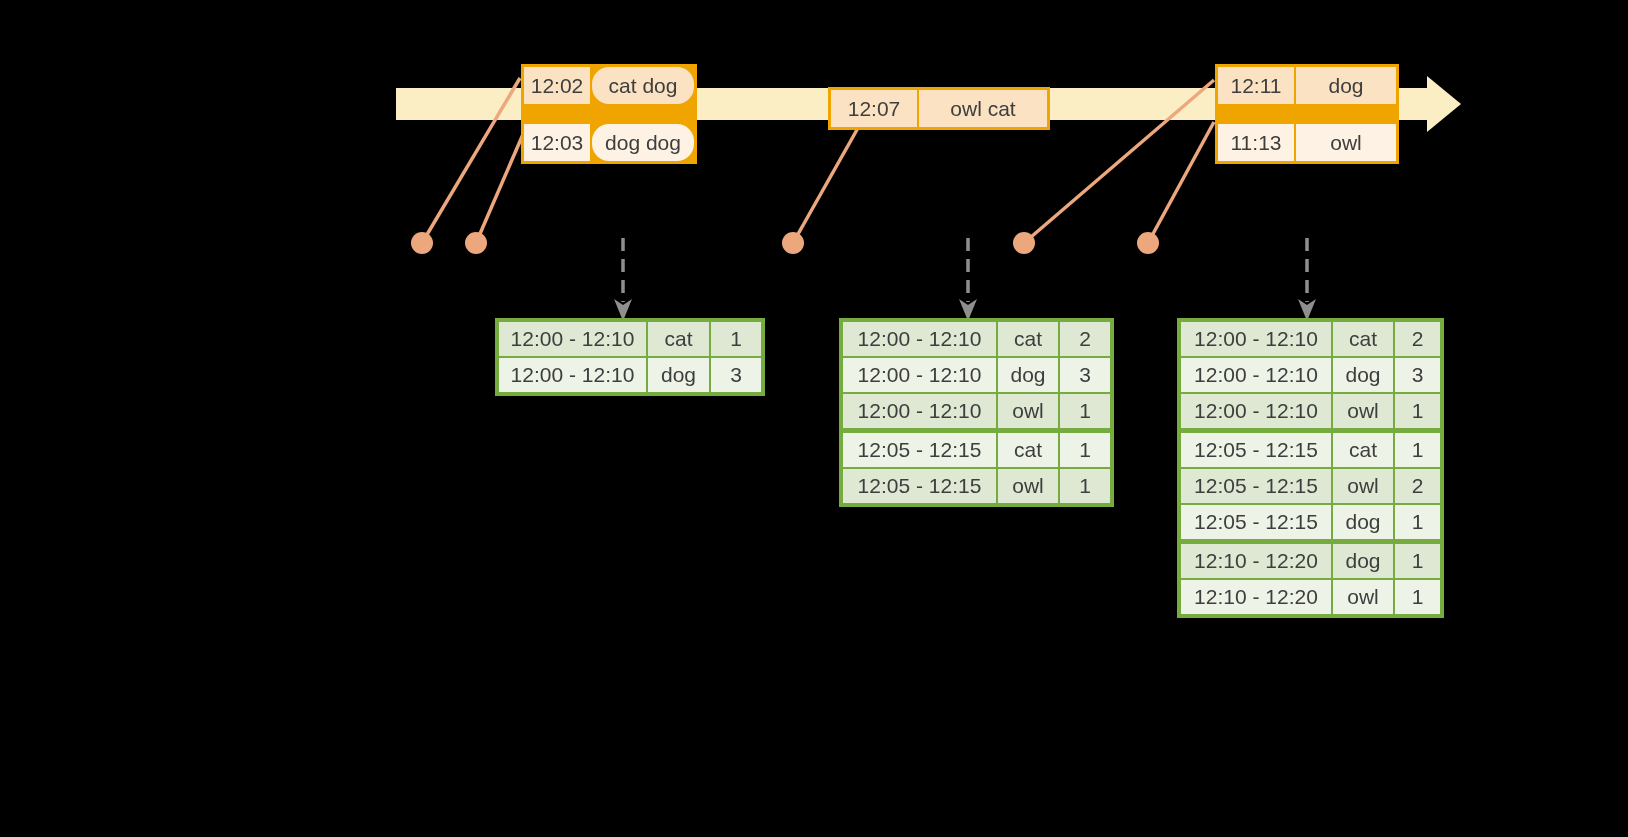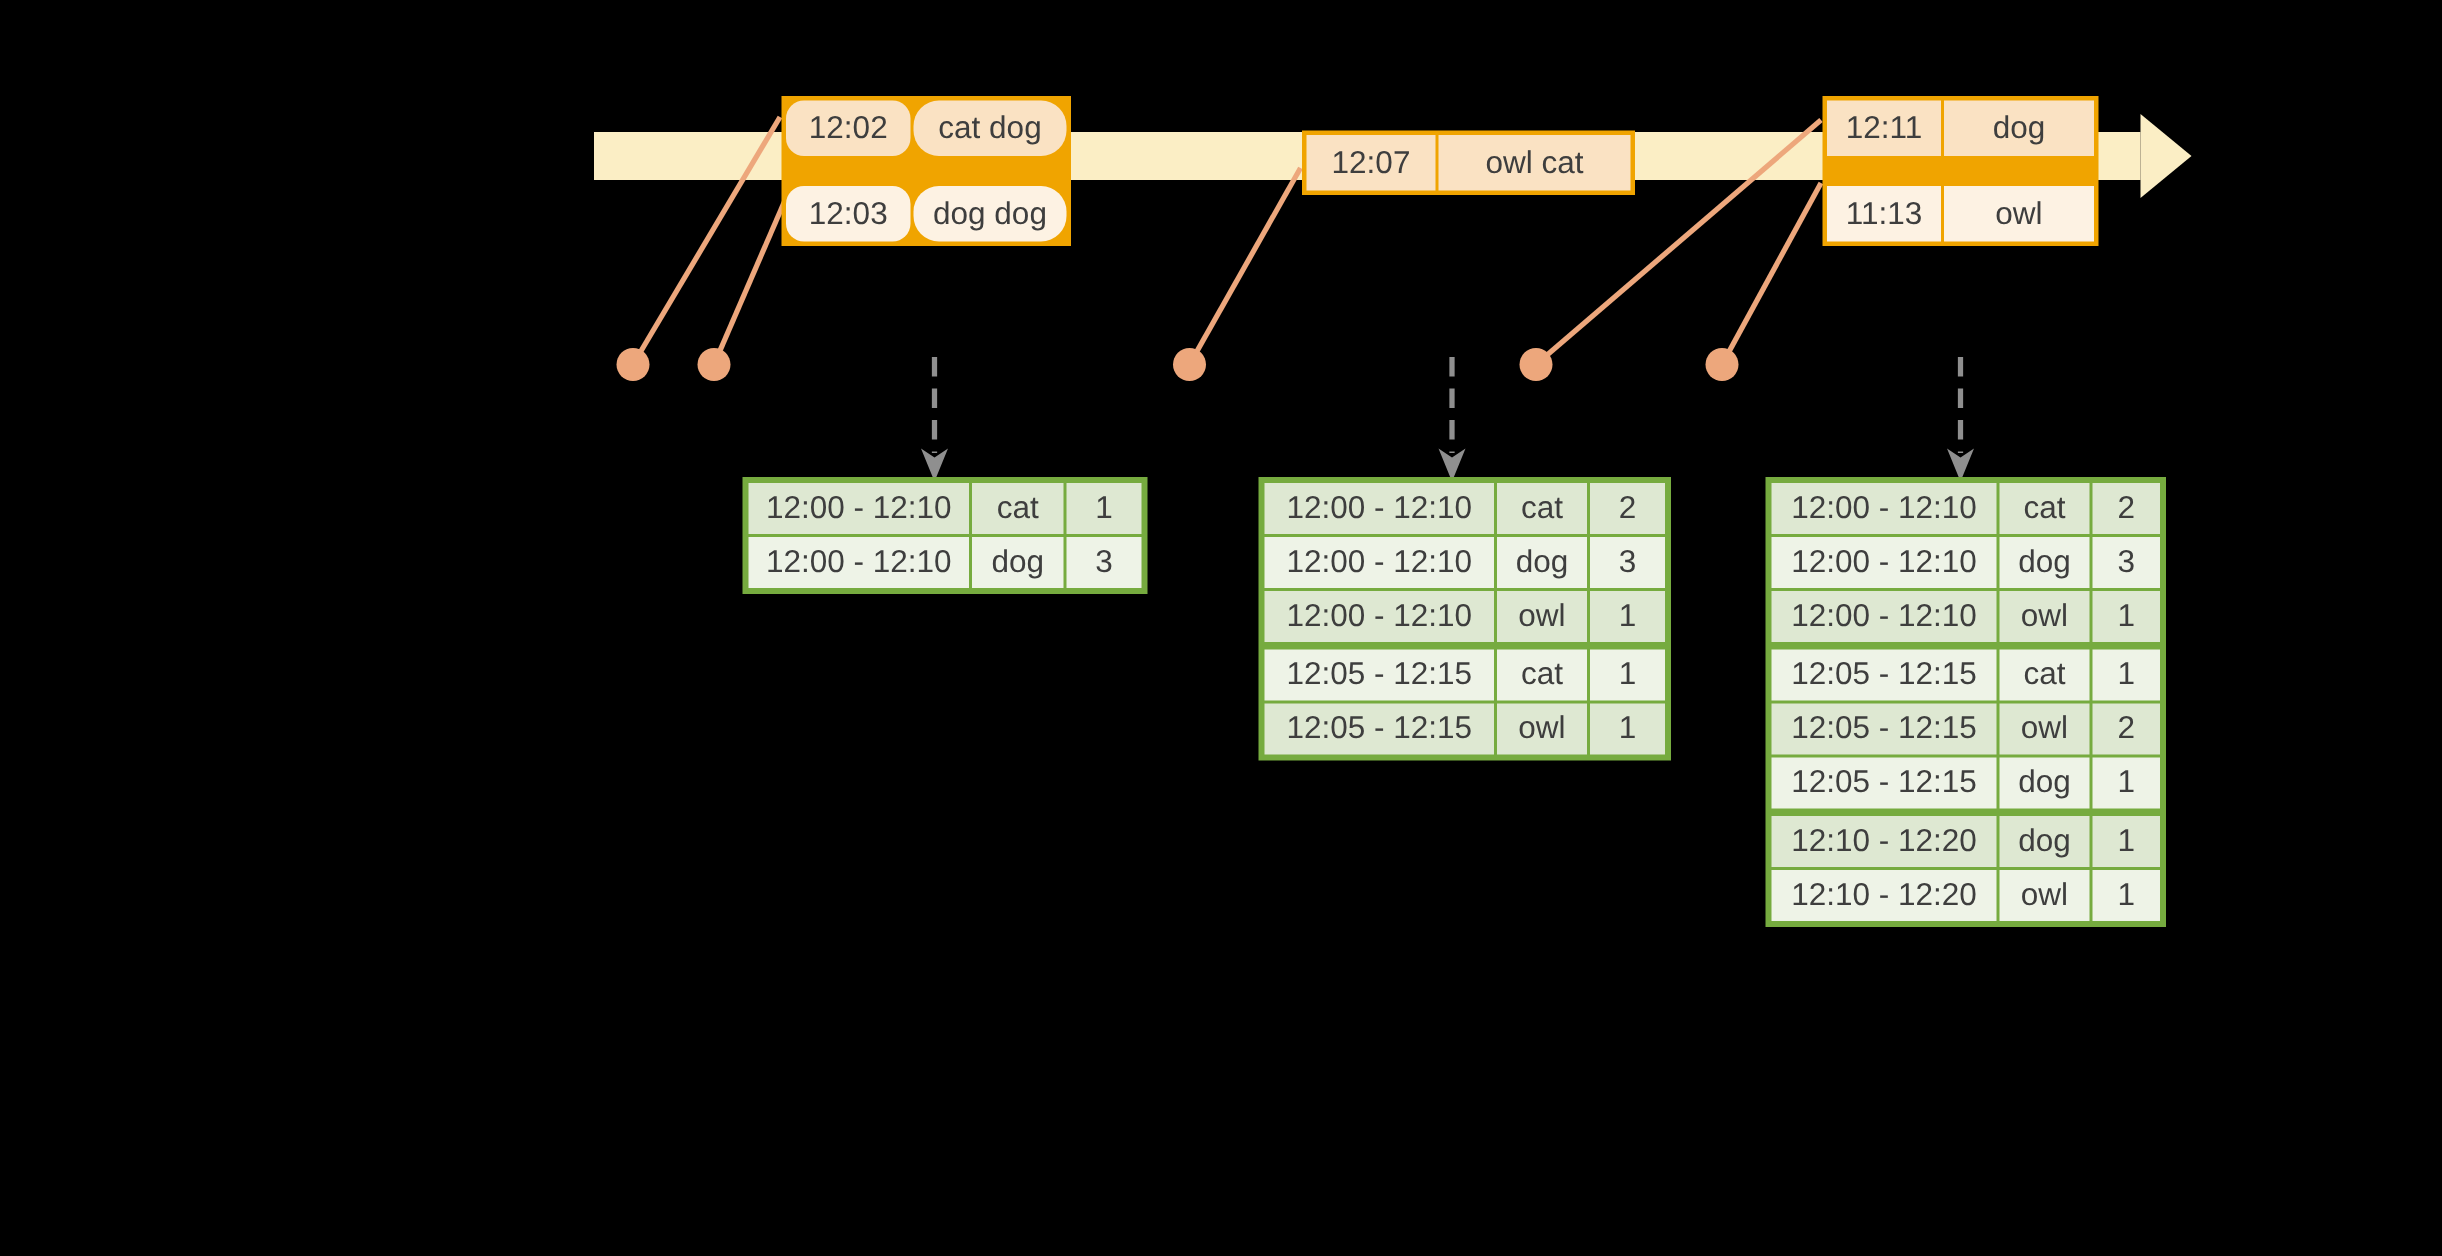--- a/index.html
+++ b/index.html
@@ -40,23 +40,23 @@
   .etable .erow:first-child { margin-top: 0; }
   .ecell {
     display: flex; align-items: center; justify-content: center;
     height: 37px;
     font-size: 21px;
     color: var(--text, #3E3E3E);
   }
   .erow.dark  .ecell { background: var(--event-row-dark, #FAE2C3); }
   .erow.light .ecell { background: var(--event-row-light, #FDF2E3); }
   #etable0 { left: 521px;  top: 64px; }
-  #etable1 { left: 868px;  top: 87px; }
+  #etable1 { left: 828px;  top: 87px; }
   #etable2 { left: 1215px; top: 64px; align-items: flex-end; }
-  #etable0 .ecell.time  { width: 83px; border-radius: 12px; }
+  #etable0 .ecell.time  { width: 66px; }
   #etable0 .ecell.words { width: 102px; border-radius: 17px; }
   #etable1 .ecell.time  { width: 86px; }
   #etable1 .ecell.words { width: 128px; }
   #etable2 .ecell.time  { width: 76px; }
   #etable2 .ecell.words { width: 100px; }
   
   .rtable {
     position: absolute;
     display: flex;
     flex-direction: column;

